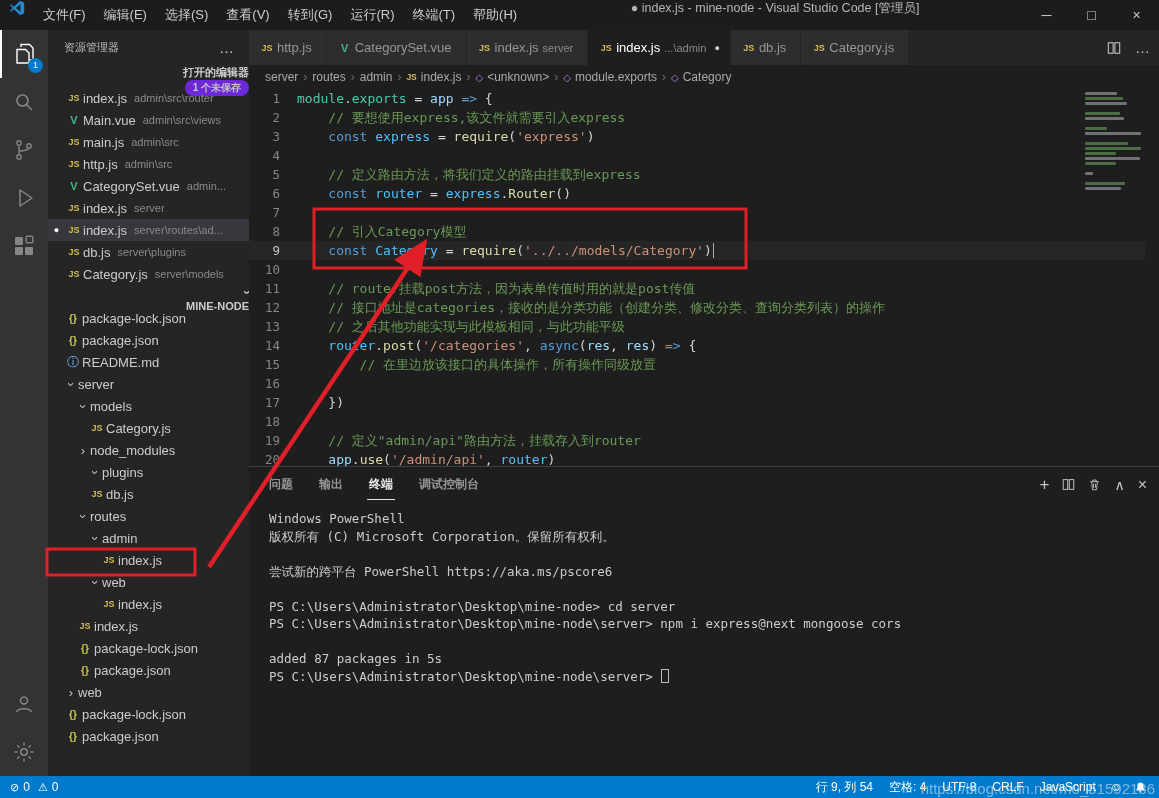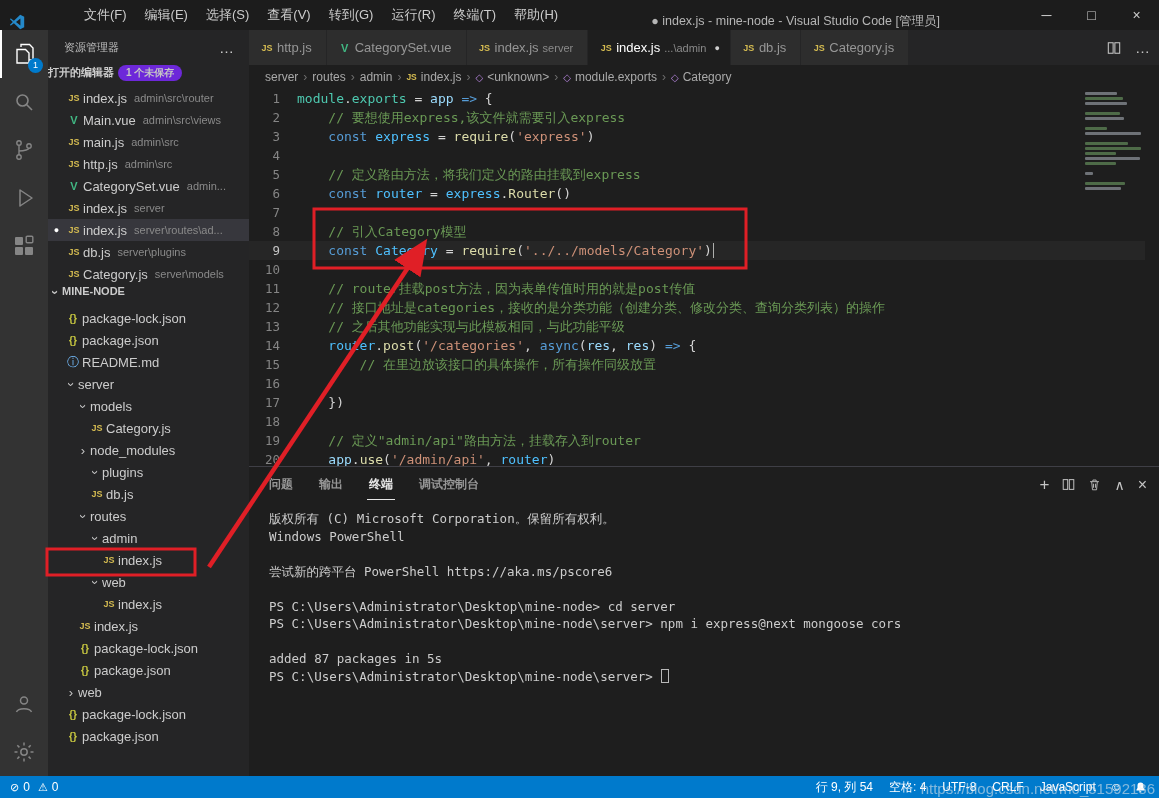--- a/index.html
+++ b/index.html
@@ -1,21 +1,21 @@
 <!DOCTYPE html>
 <html><head>
 <meta charset="utf-8">
 <style>
   * { box-sizing: border-box; margin: 0; padding: 0; }
   html,body { width:1159px; height:798px; overflow:hidden; }
   body { background:#1e1e1e; font-family:"Liberation Sans", sans-serif; -webkit-font-smoothing:antialiased; }
   .app { position:relative; width:1159px; height:798px; display:flex; flex-direction:column; color:#cccccc; }
 
   
-  .titlebar { flex:0 0 30px; background:#1c1c1c; display:flex; align-items:flex-end; font-size:13px; color:#cccccc;gap:41px; }
+  .titlebar { flex:0 0 30px; background:#1c1c1c; display:flex; align-items:flex-start; font-size:13px; color:#cccccc; }
   .logo { width:34px; display:flex; justify-content:center; align-items:center; }
   .menus { display:flex; }
   .menu-item { padding:0 9px; line-height:30px; cursor:default; }
   .window-title { flex:1; text-align:center; color:#b5b5b5; white-space:nowrap; overflow:hidden; font-size:12.5px; }
   .wincontrols { display:flex; }
   .winbtn { width:45px; height:30px; display:flex; align-items:center; justify-content:center; font-size:14px; color:#cccccc; }
 
   .main { flex:1; display:flex; min-height:0; }
 
   
@@ -24,21 +24,21 @@
   .act-icon.active { color:#ffffff; border-left:2px solid #fff; }
   .act-icon svg { width:24px; height:24px; }
   .act-spacer { margin-top:auto; }
   .act-badge { position:absolute; right:5px; bottom:5px; background:#007acc; color:#fff; border-radius:9px; font-size:9px; min-width:15px; height:15px; line-height:15px; text-align:center; padding:0 3px; }
 
   
   .sidebar { flex:0 0 201px; background:#252526; font-size:13px; display:flex; flex-direction:column; overflow:hidden; }
   .sidebar-header { flex:0 0 35px; display:flex; align-items:center; padding:0 14px 0 16px; font-size:11px; color:#bbbbbb; }
   .sidebar-header .grow { flex:1; }
   .more-dots { color:#cccccc; font-size:15px; letter-spacing:1px; cursor:pointer; line-height:10px; }
-  .section-header { height:22px; display:flex; align-items:flex-start; font-weight:bold; font-size:11px; color:#cccccc; white-space:nowrap; }
+  .section-header { height:22px; display:flex; align-items:flex-end; font-weight:bold; font-size:11px; color:#cccccc; white-space:nowrap;flex-direction:column; }
   .pill { background:#6d28d9; color:#c5c5c5; border-radius:9px; padding:1px 8px; font-size:10px; margin-left:4px; font-weight:bold; }
   .row { height:22px; display:flex; align-items:center; white-space:nowrap; cursor:pointer; font-size:13px; }
   .row.selected { background:#37373d; }
   .oe-row .slot { flex:0 0 17px; text-align:center; }
   .dot { font-size:9px; color:#ffffff; }
   .fico { flex:0 0 18px; text-align:center; font-family:"Liberation Sans",sans-serif; }
   .fico.js { color:#d4bb51; font-weight:bold; font-size:9px; }
   .fico.vue { color:#41b883; font-weight:bold; font-size:11px; }
   .fico.json { color:#cbcb41; font-weight:bold; font-size:10px; }
   .fico.info { color:#75beff; font-size:12px; }
@@ -551,22 +551,22 @@
             <span class="picon">
               <svg width="13" height="13" viewBox="0 0 16 16" fill="none" stroke="#c5c5c5" stroke-width="1.1">
                   <path d="M2.5 4.5h11M6 4.5V2.5h4v2M4.5 4.5l1 10h5l1-10M6.8 7v5M9.2 7v5"></path>
                 </svg>
             </span>
             <span class="picon">∧</span>
             <span class="picon" style="font-size:16px;">×</span>
           </div>
         </div>
         <div class="terminal" id="terminal">
+            <div class="term-line">Windows PowerShell</div>
             <div class="term-line">版权所有 (C) Microsoft Corporation。保留所有权利。</div>
-            <div class="term-line">Windows PowerShell</div>
             <div class="term-line"></div>
             <div class="term-line">尝试新的跨平台 PowerShell https://aka.ms/pscore6</div>
             <div class="term-line"></div>
             <div class="term-line">PS C:\Users\Administrator\Desktop\mine-node&gt; cd server</div>
             <div class="term-line">PS C:\Users\Administrator\Desktop\mine-node\server&gt; npm i express@next mongoose cors</div>
             <div class="term-line"></div>
             <div class="term-line">added 87 packages in 5s</div>
             <div class="term-line">PS C:\Users\Administrator\Desktop\mine-node\server&gt; <span class="term-cursor"></span></div>
           </div>
       </div>

